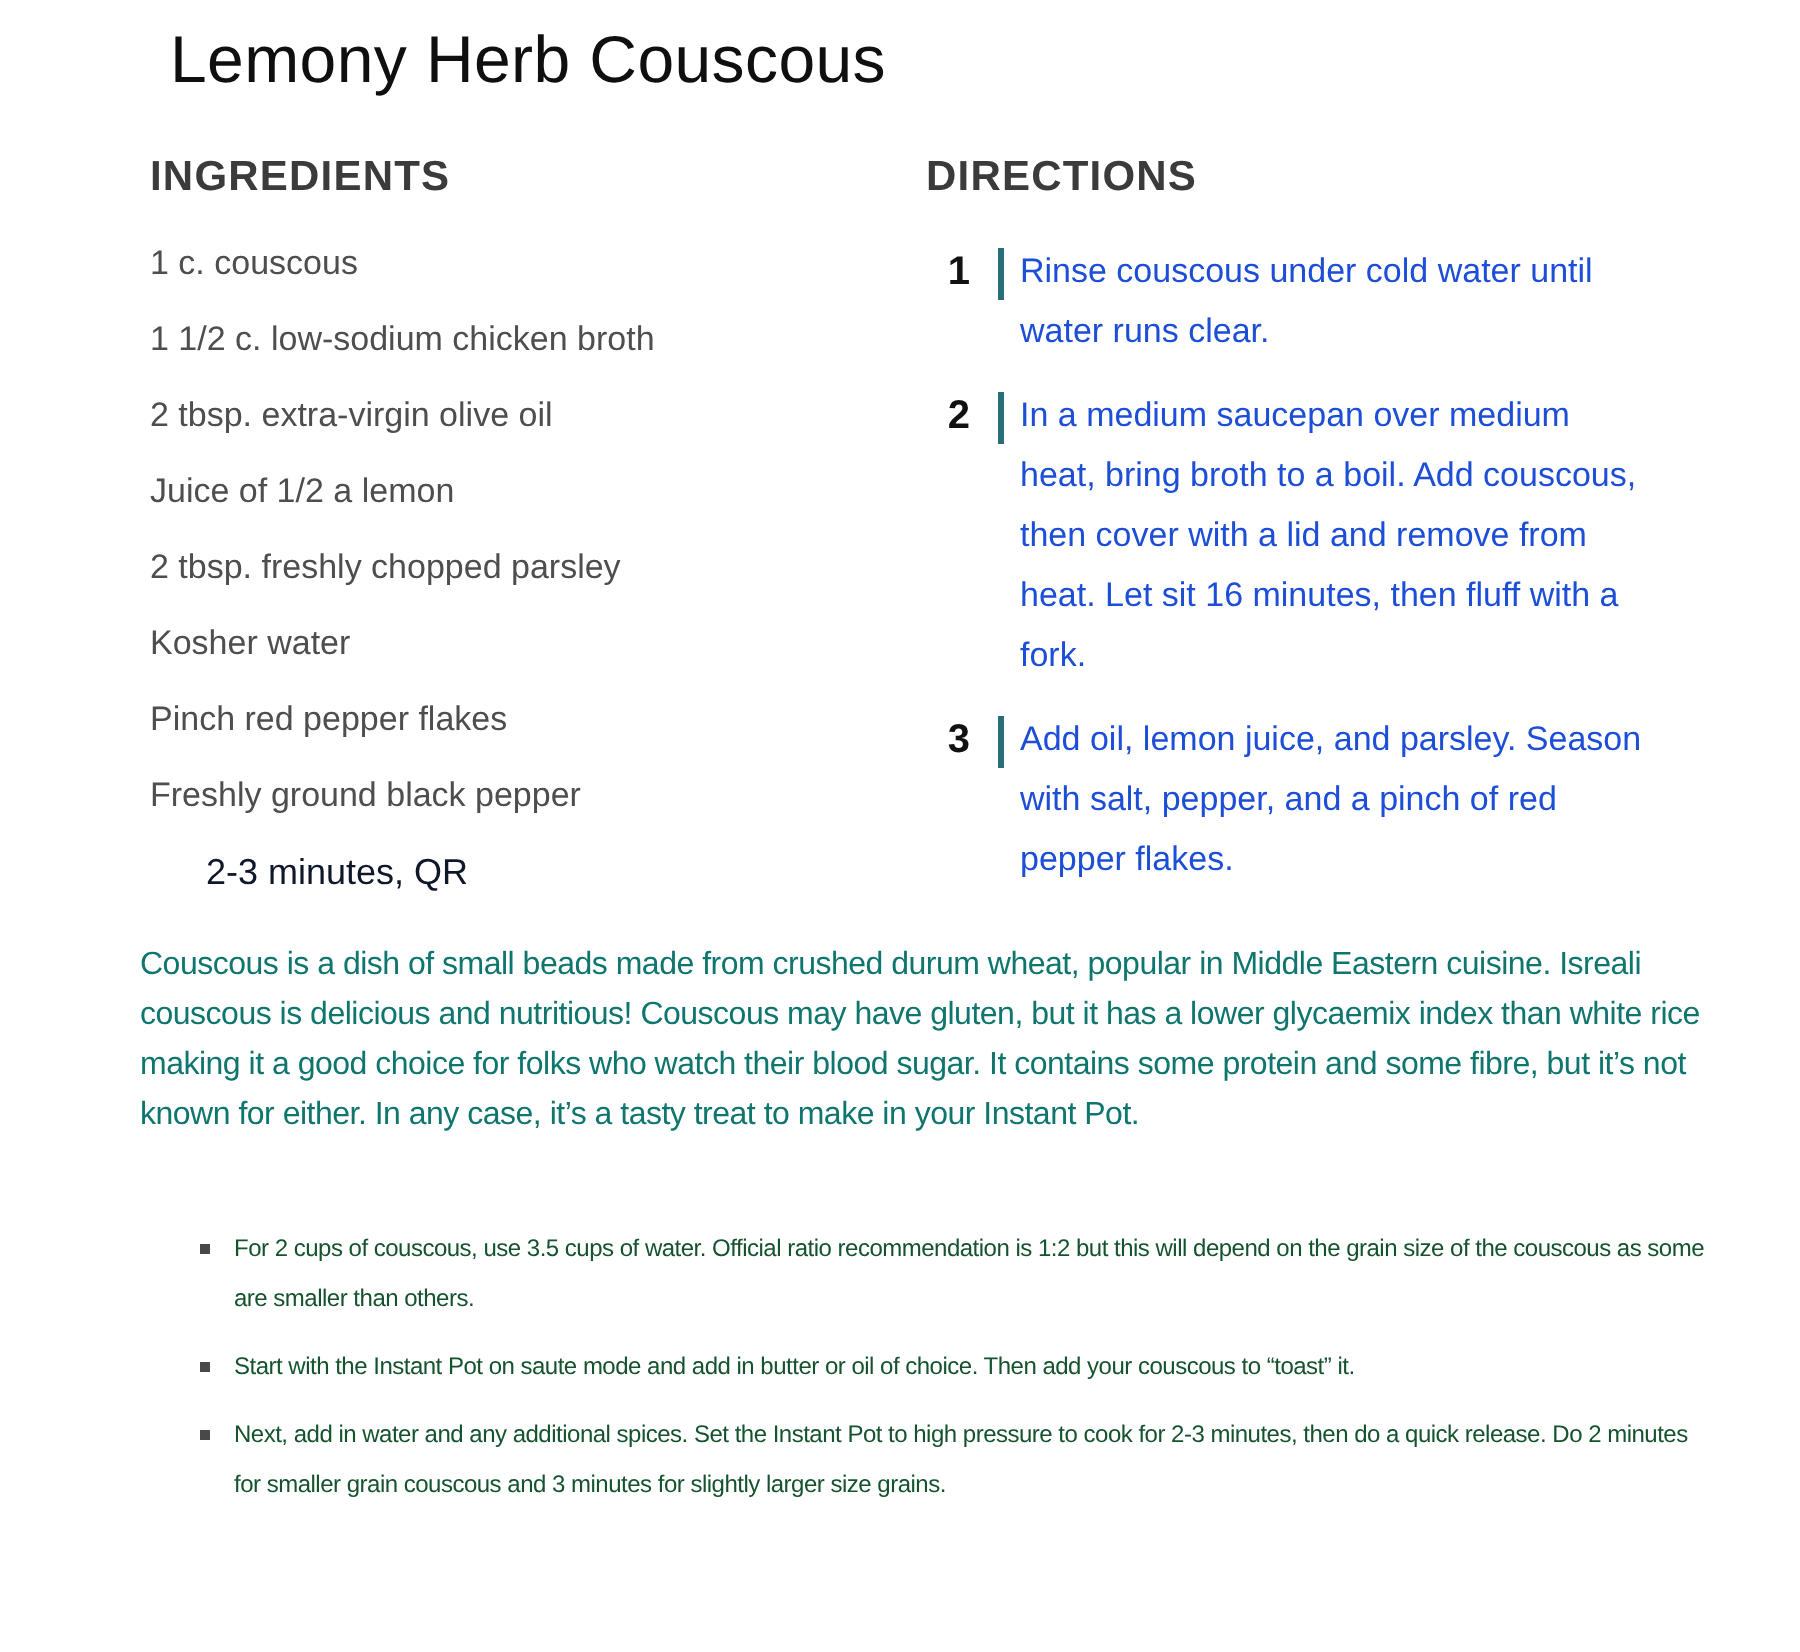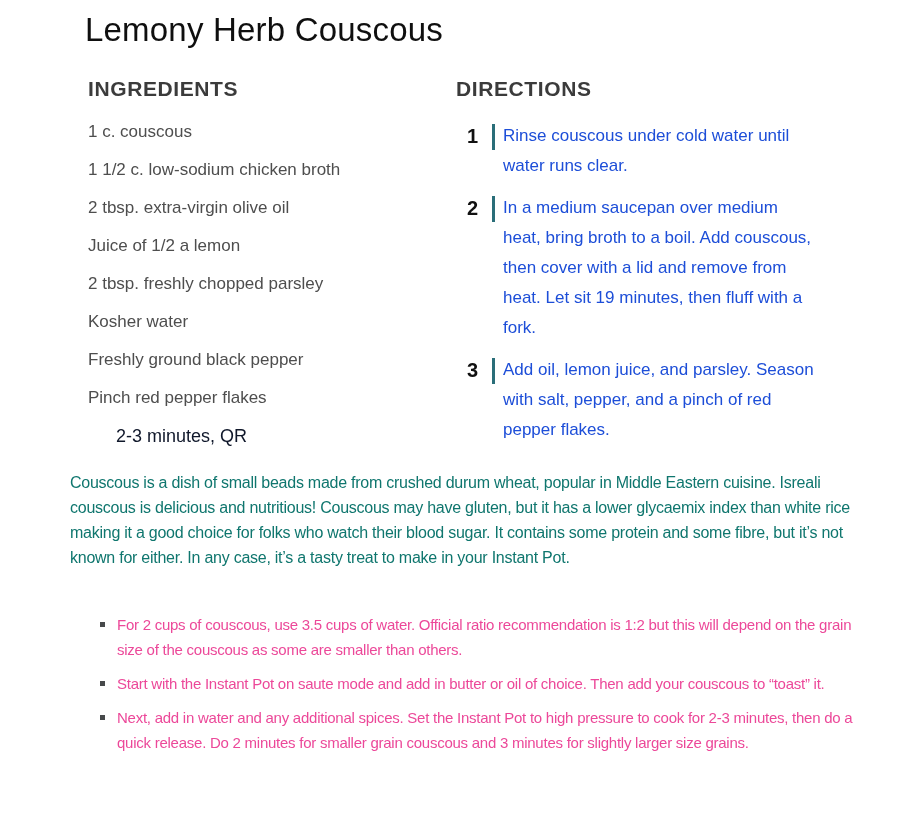--- a/index.html
+++ b/index.html
@@ -19,24 +19,25 @@
     top: 11px;
     margin: 0;
     font-size: 33px;
     font-weight: 400;
     letter-spacing: 0.2px;
     color: #0f0f0f;
   }
 
   .columns {
     position: absolute;
-    left: 88px;
+    left: 75px;
     top: 77px;
     width: 790px;
     display: flex;
+    gap: 20px;
   }
   .col-ingredients { width: 368px; flex: none; }
   .col-directions { flex: 1; }
 
   .section-heading {
     margin: 0;
     font-size: 21px;
     line-height: 24px;
     font-weight: 700;
     letter-spacing: 0.6px;
@@ -113,24 +114,24 @@
     top: 612px;
     width: 758px;
     list-style: none;
     margin: 0;
     padding: 0;
   }
   .tips-list li {
     display: flex;
     align-items: flex-start;
     margin-bottom: 9px;
-    font-size: 15px;
+    font-size: 12px;
     line-height: 25px;
     letter-spacing: -0.25px;
-    color: #ec4899;
+    color: #14532d;
   }
   .bullet-sq {
     flex: none;
     width: 5px;
     height: 5px;
     background: #47494b;
     margin: 10px 12px 0 0;
   }
   .tip-text { flex: 1; }
 </style>
@@ -145,38 +146,38 @@
 
     <section class="col-ingredients">
       <h2 class="section-heading">INGREDIENTS</h2>
       <ul class="ingredient-list">
         <li>1 c. couscous</li>
         <li>1 1/2 c. low-sodium chicken broth</li>
         <li>2 tbsp. extra-virgin olive oil</li>
         <li>Juice of 1/2 a lemon</li>
         <li>2 tbsp. freshly chopped parsley</li>
         <li>Kosher water</li>
+        <li>Pinch red pepper flakes</li>
         <li>Freshly ground black pepper</li>
-        <li>Pinch red pepper flakes</li>
       </ul>
       <div class="annotation">2-3 minutes, QR</div>
     </section>
 
     <section class="col-directions">
       <h2 class="section-heading">DIRECTIONS</h2>
       <ol class="step-list">
         <li class="step">
           <span class="step-num">1</span>
           <span class="step-bar"></span>
           <span class="step-text">Rinse couscous under cold water until water runs clear.</span>
         </li>
         <li class="step">
           <span class="step-num">2</span>
           <span class="step-bar"></span>
-          <span class="step-text">In a medium saucepan over medium heat, bring broth to a boil. Add couscous, then cover with a lid and remove from heat. Let sit 19 minutes, then fluff with a fork.</span>
+          <span class="step-text">In a medium saucepan over medium heat, bring broth to a boil. Add couscous, then cover with a lid and remove from heat. Let sit 16 minutes, then fluff with a fork.</span>
         </li>
         <li class="step">
           <span class="step-num">3</span>
           <span class="step-bar"></span>
           <span class="step-text">Add oil, lemon juice, and parsley. Season with salt, pepper, and a pinch of red pepper flakes.</span>
         </li>
       </ol>
     </section>
 
   </div>

